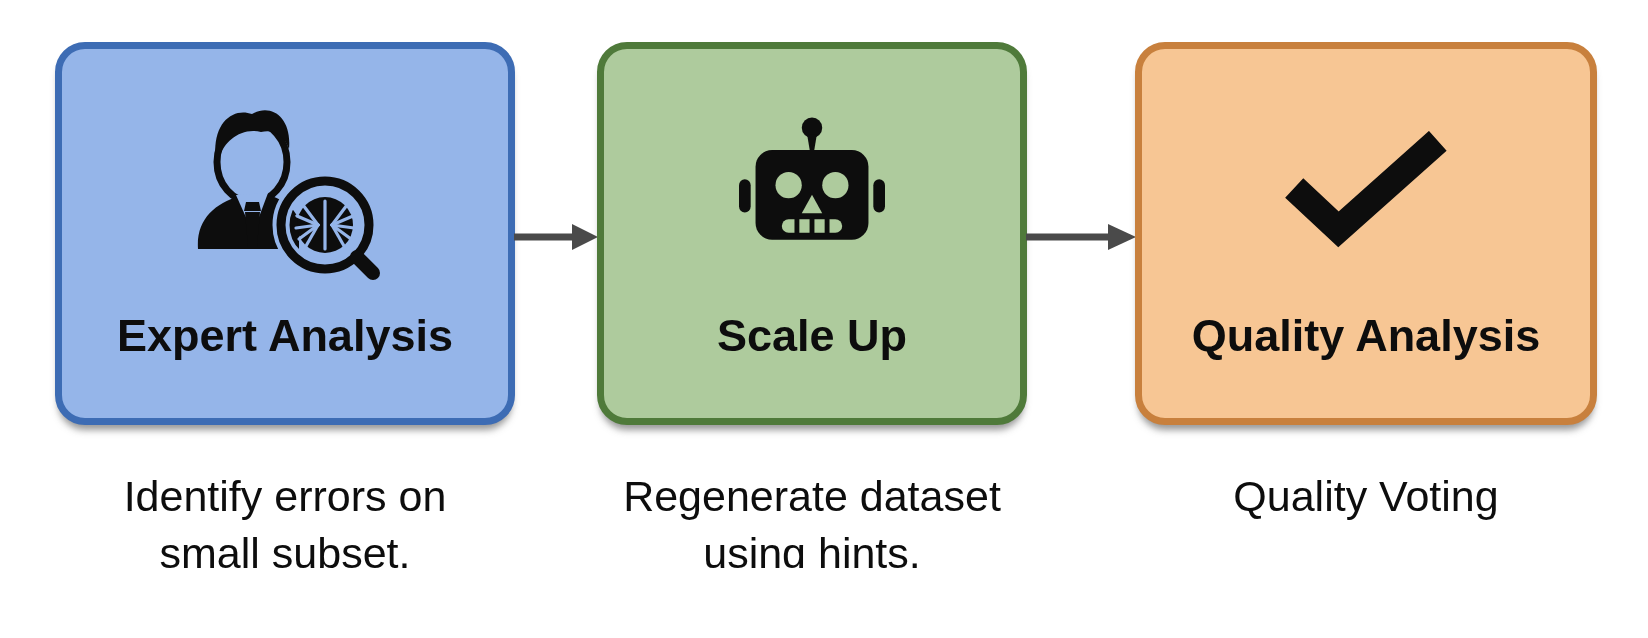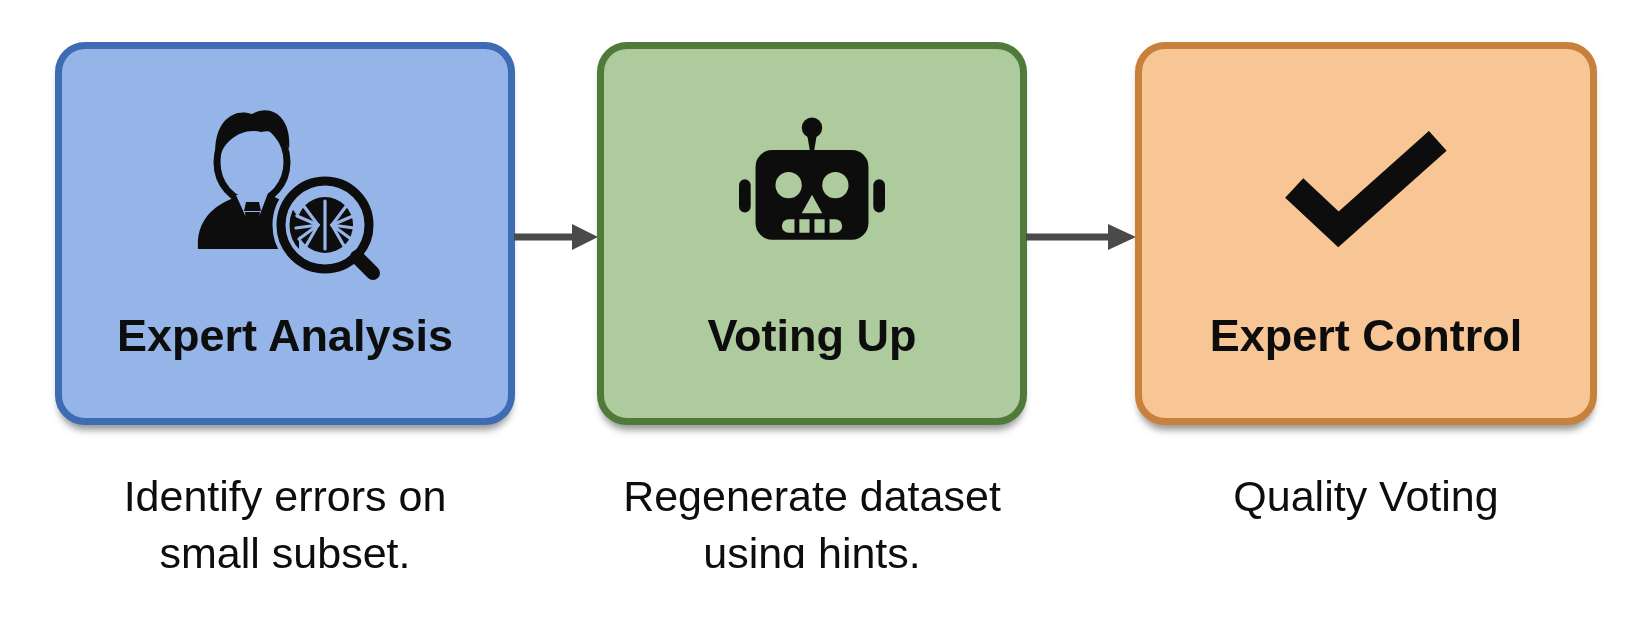--- a/index.html
+++ b/index.html
@@ -126,35 +126,35 @@
         <circle cx="99" cy="70" r="13.5" fill="currentColor"></circle>
 
         <path d="M75 80 L64.5 99 L85.5 99 Z" fill="currentColor"></path>
 
         <rect x="44" y="105" width="62" height="14" rx="7" fill="currentColor"></rect>
         <rect x="57" y="104" width="5" height="16" fill="#0d0d0d"></rect>
         <rect x="72.5" y="104" width="5" height="16" fill="#0d0d0d"></rect>
         <rect x="88" y="104" width="5" height="16" fill="#0d0d0d"></rect>
       </svg>
     </div>
-    <div class="box-label">Voting Up</div>
+    <div class="box-label">Scale Up</div>
   </div>
 
   <svg class="flow-arrow" id="arrow-2" width="110" height="40" viewBox="0 0 110 40" style="color: rgb(74, 74, 74);">
     <line x1="0" y1="20" x2="86" y2="20" stroke="currentColor" stroke-width="7"></line>
     <polygon points="82,7 110,20 82,33" fill="currentColor"></polygon>
   </svg>
 
   <div class="step-box" id="box-3" style="background-color: rgb(247, 198, 148); border-color: rgb(200, 128, 61); color: rgb(247, 198, 148);">
     <div class="icon-wrap">
       <svg width="168" height="118" viewBox="0 0 170 120">
         <polyline points="12,58 57,100 158,10" fill="none" stroke="#0d0d0d" stroke-width="27" stroke-linecap="butt" stroke-linejoin="miter"></polyline>
       </svg>
     </div>
-    <div class="box-label">Expert Control</div>
+    <div class="box-label">Quality Analysis</div>
   </div>
 
   <div class="caption" id="cap-2" style="color: rgb(13, 13, 13);">Regenerate dataset
 using hints.</div>
   <div class="caption" id="cap-1" style="color: rgb(13, 13, 13);">Identify errors on
 small subset.</div>
   <div class="caption" id="cap-3" style="color: rgb(13, 13, 13);">Quality Voting</div>
 
 </div>
 

